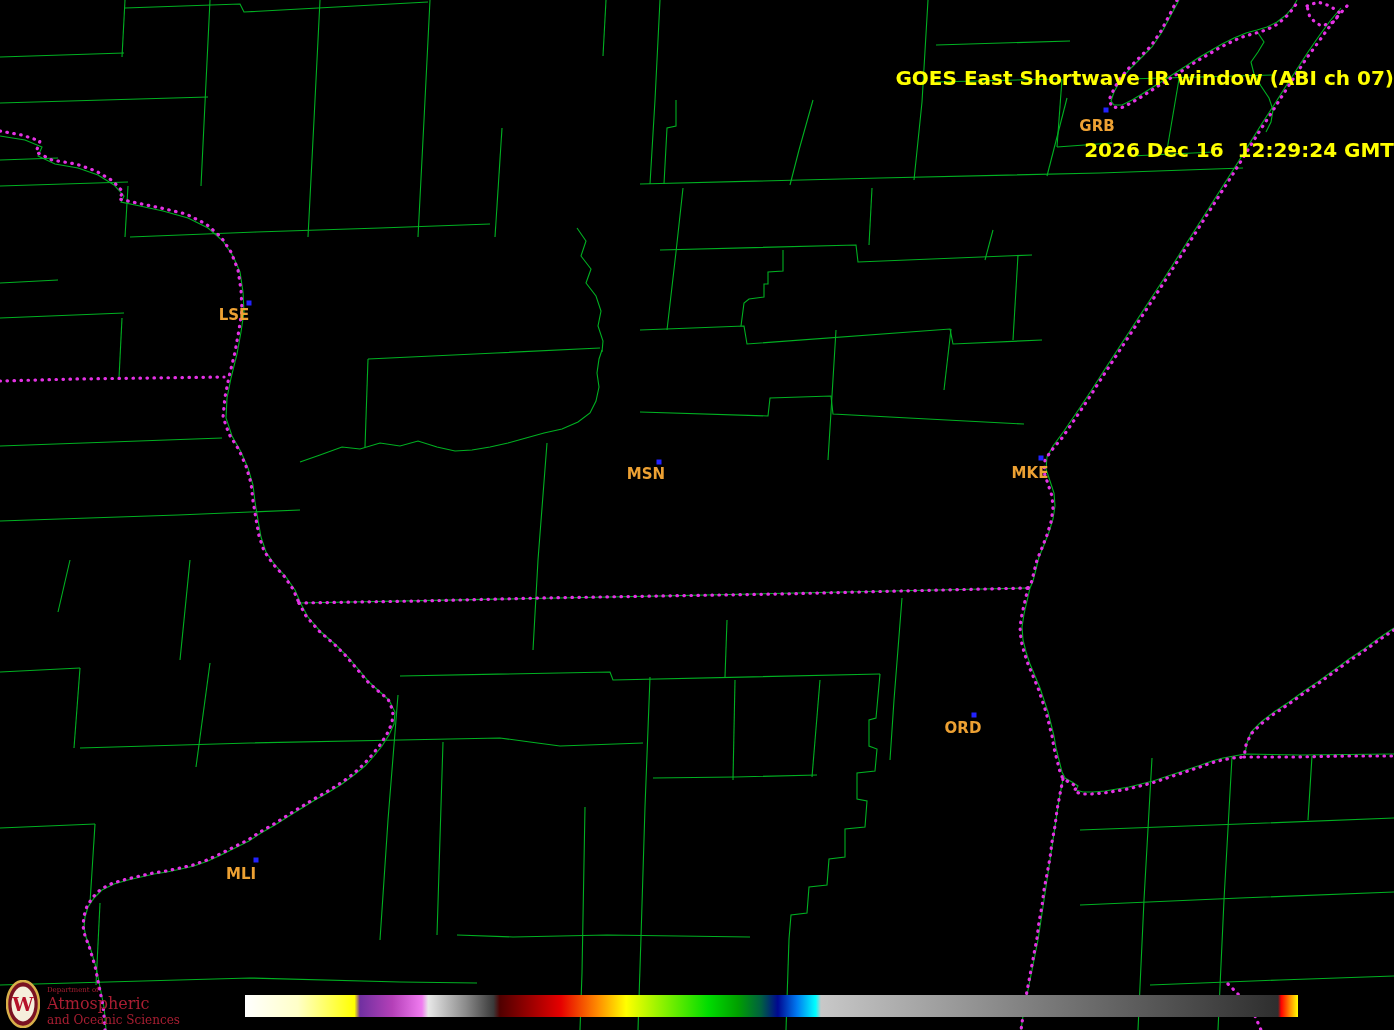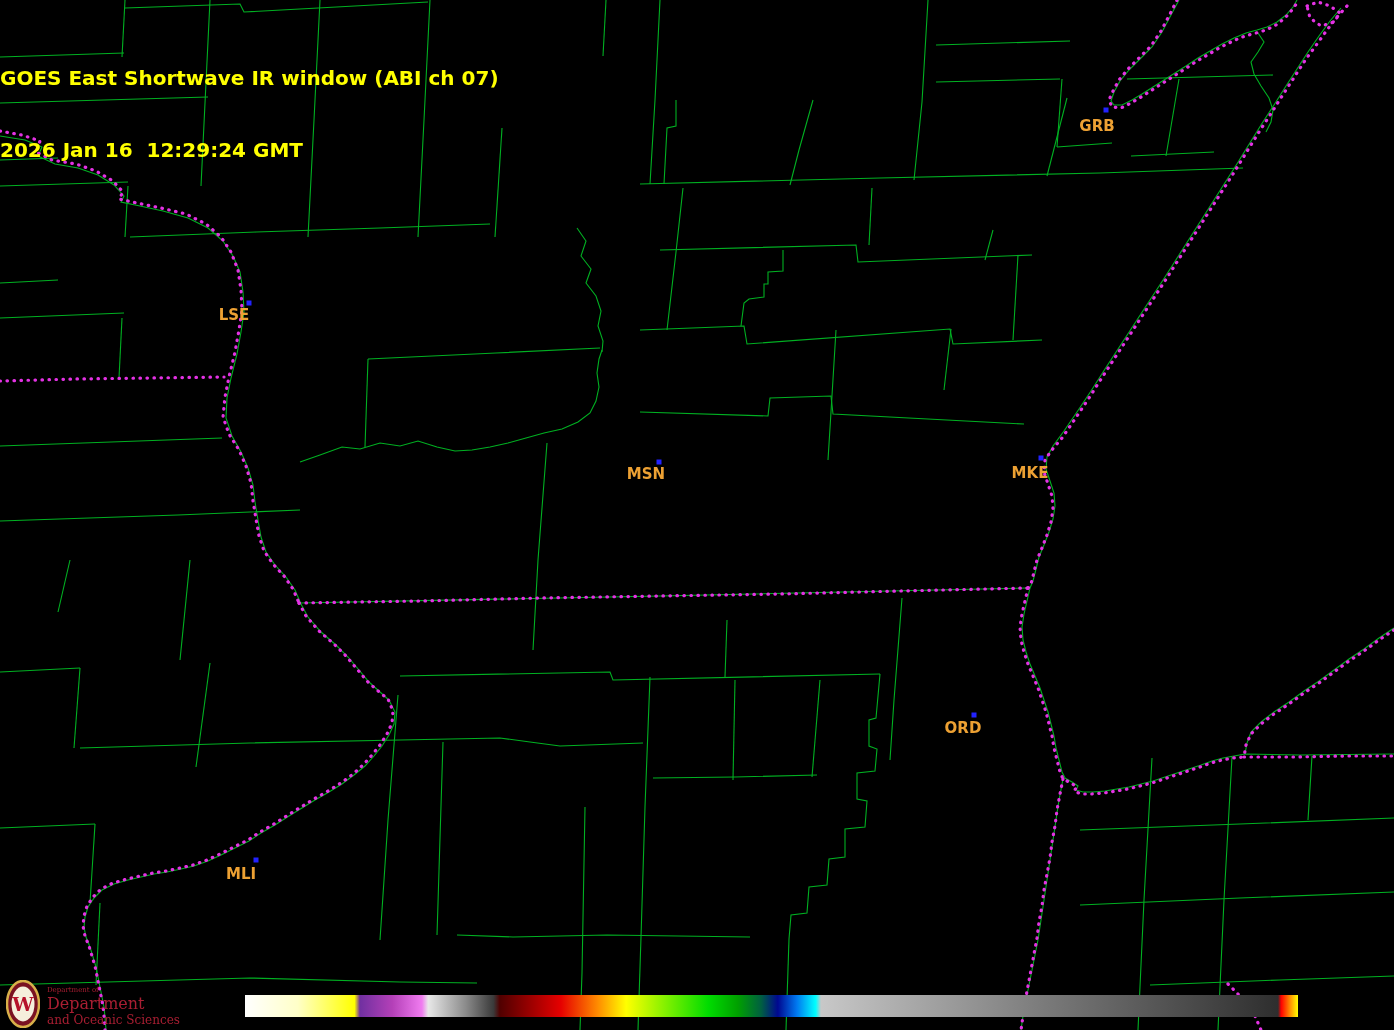--- a/index.html
+++ b/index.html
@@ -1,19 +1,19 @@
 <!DOCTYPE html>
 <html><head>
 <meta charset="utf-8">
 <style>
   html,body{margin:0;padding:0;background:#000;}
   #stage{position:relative;width:1394px;height:1030px;background:#000;overflow:hidden;
          font-family:"DejaVu Sans","Liberation Sans",sans-serif;}
   #map-svg{position:absolute;left:0;top:0;}
-  #title-block{position:absolute;left:0;top:18px;width:100%;text-align:left;
+  #title-block{position:absolute;left:0;top:18px;width:100%;text-align:right;
                color:#ffff00;font-weight:bold;font-size:20px;line-height:24px;white-space:pre;}
   #colorbar{position:absolute;}
   #logo-block{position:absolute;left:6px;top:980px;display:flex;align-items:flex-start;}
   #logo-text{margin-left:7px;color:#a91e32;font-family:"DejaVu Serif","Liberation Serif",serif;}
   #logo-dept{font-size:7px;line-height:9px;padding-top:6px;}
   #logo-line1{font-size:16px;line-height:17px;}
   #logo-line2{font-size:12px;line-height:17px;}
   .city-label{fill:#eda133;font-size:15px;font-weight:bold;font-family:"DejaVu Sans","Liberation Sans",sans-serif;}
 </style>
 </head>
@@ -127,31 +127,31 @@
       <rect x="1038.5" y="455.5" width="5" height="5" fill="#2222ff"></rect>
       <text x="1030" y="478" text-anchor="middle" class="city-label">MKE</text>
       <rect x="971.5" y="712.5" width="5" height="5" fill="#2222ff"></rect>
       <text x="963" y="733" text-anchor="middle" class="city-label">ORD</text>
       <rect x="253.5" y="857.5" width="5" height="5" fill="#2222ff"></rect>
       <text x="241" y="879" text-anchor="middle" class="city-label">MLI</text>
     </svg>
 
   <div id="title-block" style="color: rgb(255, 255, 0);">
     <div>GOES East Shortwave IR window (ABI ch 07)</div>
-    <div>2026 Jan 16  12:29:24 GMT</div>
+    <div>2026 Dec 16  12:29:24 GMT</div>
   </div>
 
   <div id="colorbar" style="left: 245px; top: 995px; width: 1053px; height: 22px; background: linear-gradient(to right, rgb(255, 255, 255) 0%, rgb(255, 255, 200) 5%, rgb(255, 255, 0) 10.4%, rgb(112, 48, 160) 10.9%, rgb(180, 64, 184) 14%, rgb(240, 124, 240) 16.8%, rgb(232, 232, 232) 17.4%, rgb(138, 138, 138) 21%, rgb(58, 58, 58) 23.6%, rgb(80, 0, 0) 24.2%, rgb(230, 0, 0) 30%, rgb(255, 140, 0) 33.5%, rgb(255, 255, 0) 36.2%, rgb(128, 240, 0) 40%, rgb(0, 220, 0) 44%, rgb(0, 160, 0) 46.8%, rgb(0, 96, 64) 49%, rgb(0, 8, 144) 50.6%, rgb(0, 120, 240) 52.4%, rgb(0, 255, 255) 54.2%, rgb(200, 200, 200) 54.7%, rgb(122, 122, 122) 76%, rgb(46, 46, 46) 98.1%, rgb(255, 0, 0) 98.4%, rgb(255, 152, 0) 99.3%, rgb(255, 255, 0) 100%);"></div>
 
   <div id="logo-block">
     <svg width="34" height="48" viewBox="0 0 34 48">
       <ellipse cx="17" cy="24" rx="16" ry="23" fill="#7a1222" stroke="#d8b04a" stroke-width="2.5"></ellipse>
       <ellipse cx="17" cy="24" rx="11.5" ry="17.5" fill="#f5efdc"></ellipse>
       <text x="17" y="31" text-anchor="middle" font-size="19" font-weight="bold" font-family="DejaVu Serif, Liberation Serif, serif" fill="#b5122b">W</text>
     </svg>
     <div id="logo-text" style="color: rgb(169, 30, 50);">
       <div id="logo-dept">Department of</div>
-      <div id="logo-line1">Department</div>
+      <div id="logo-line1">Atmospheric</div>
       <div id="logo-line2">and Oceanic Sciences</div>
     </div>
   </div>
 
 </div>
 
 </body></html>

